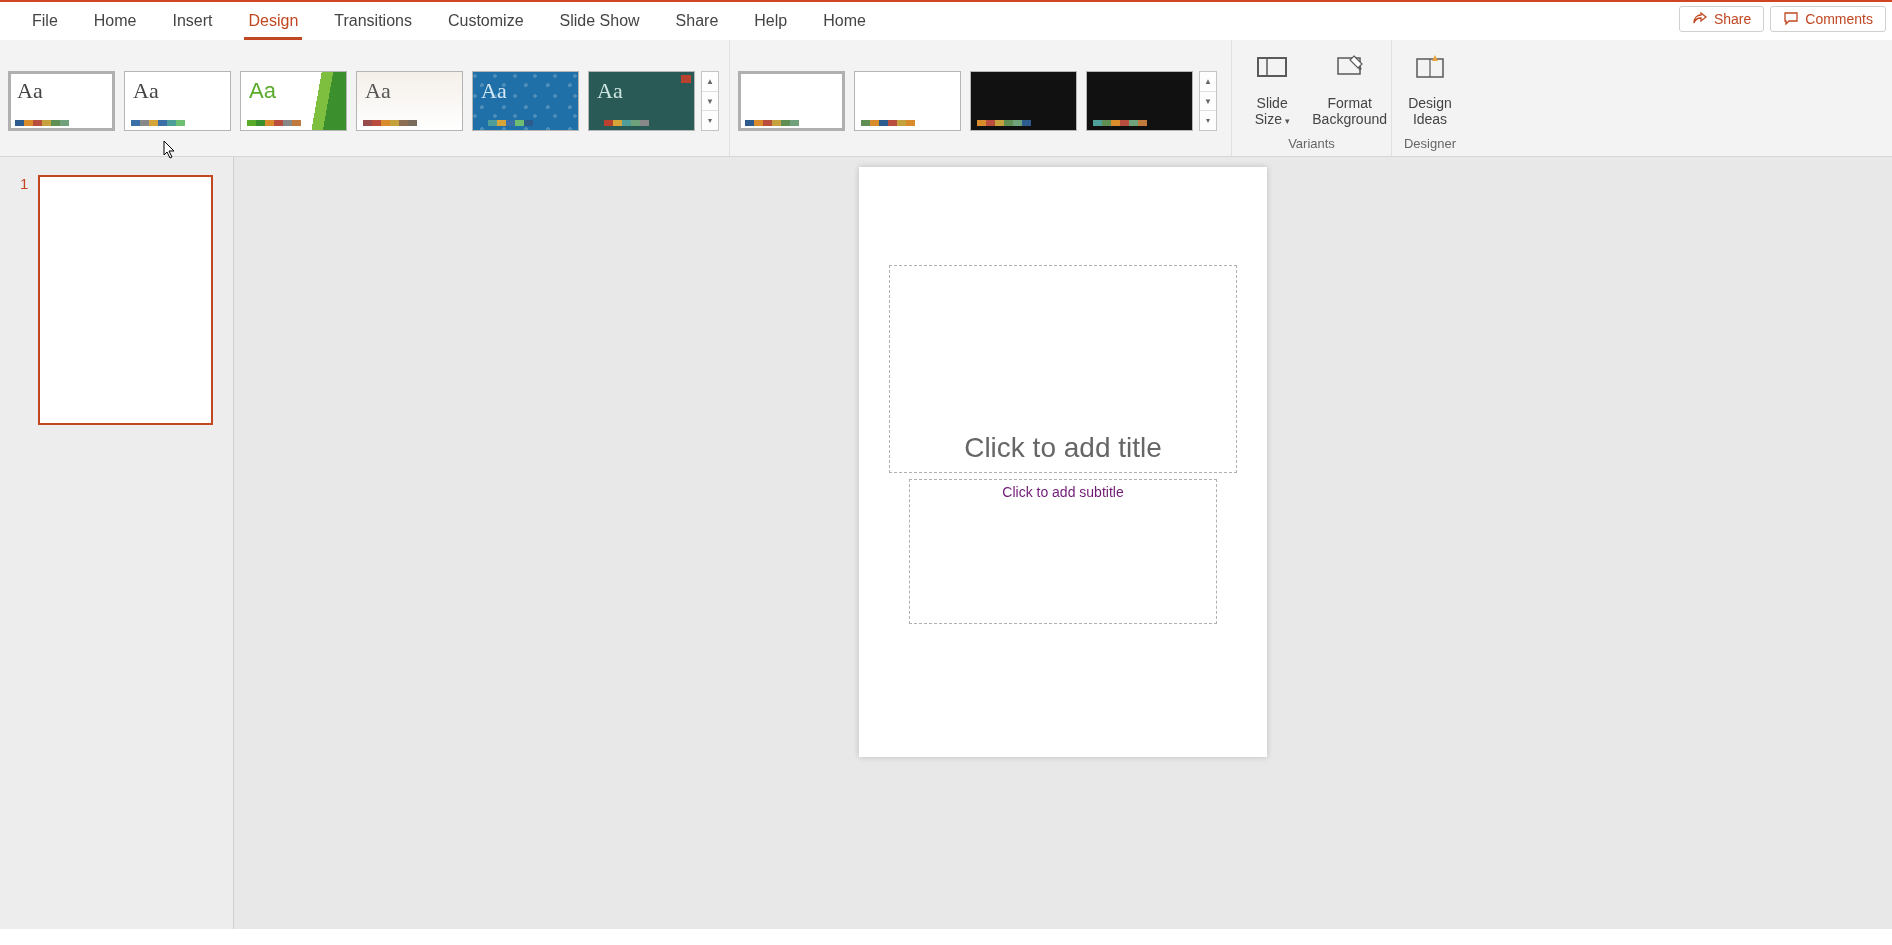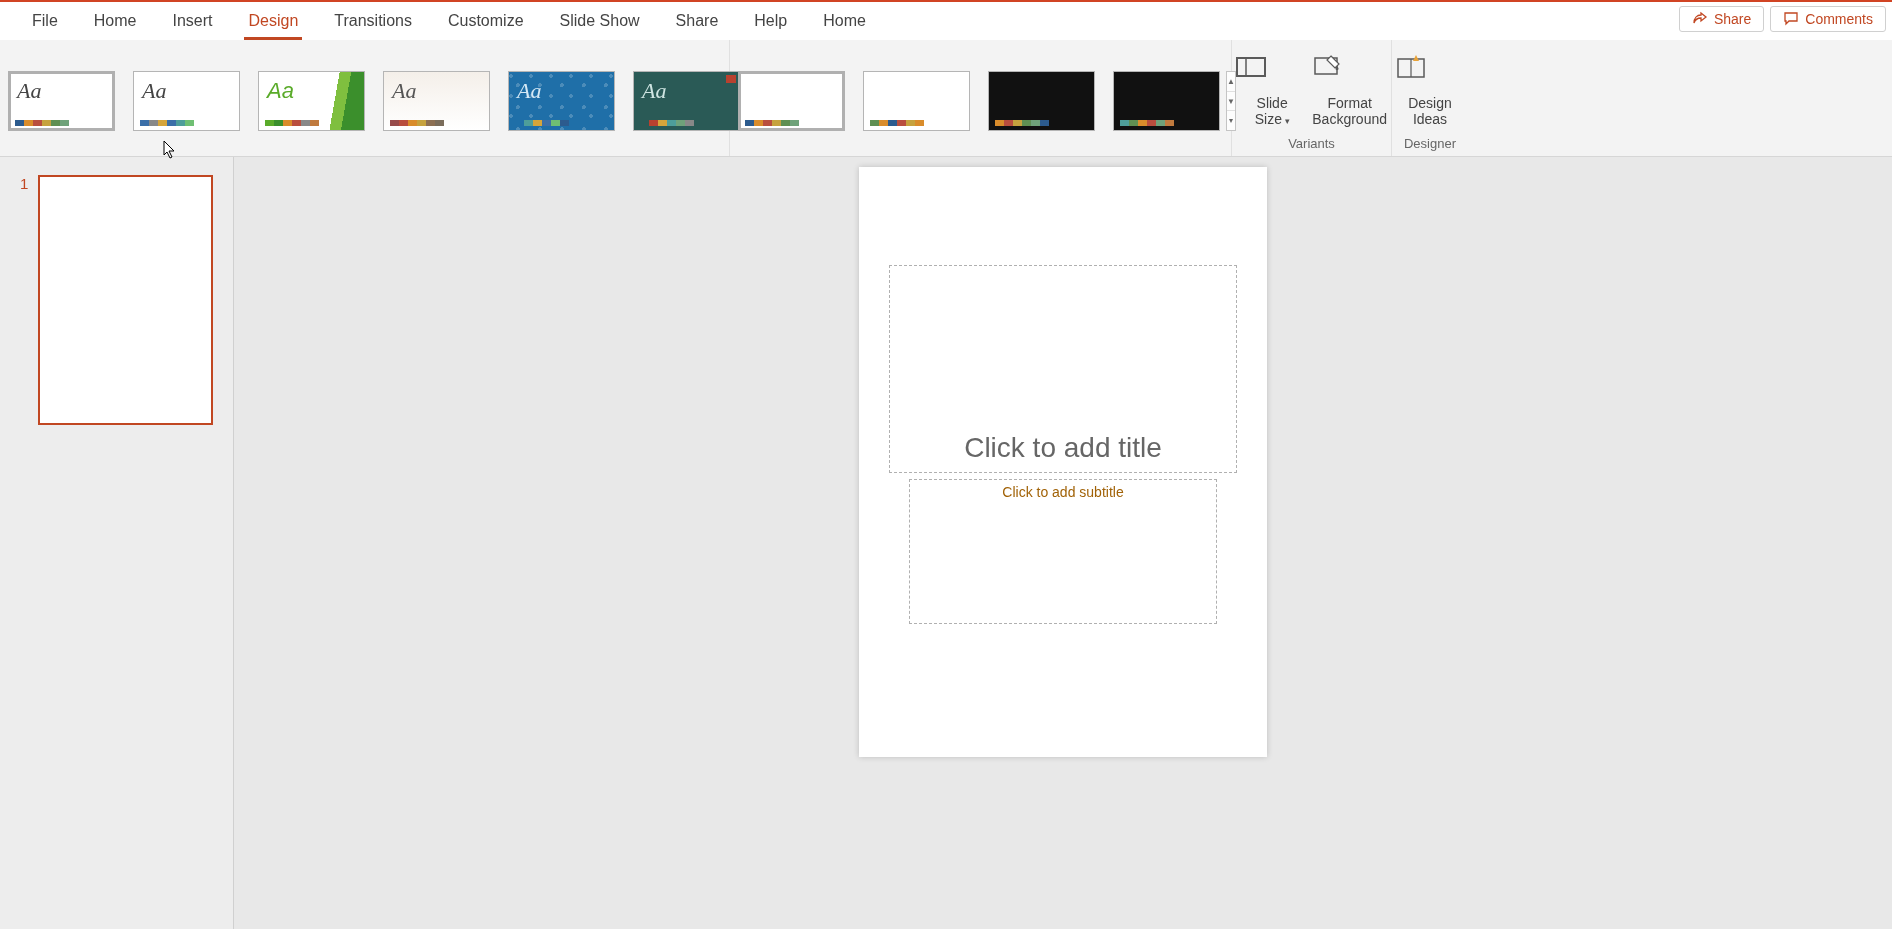--- a/index.html
+++ b/index.html
@@ -83,21 +83,21 @@
     color: #666;
     padding-bottom: 2px;
     height: 20px;
   }
   .themes-group { width: 730px; }
   .variants-group { width: 502px; }
   .customize-group { width: 160px; }
   .designer-group { width: 76px; border-right: none; }
 
   
-  .gallery { display: flex; gap: 18px; padding-left: 4px; font-style: italic; }
+  .gallery { display: flex; gap: 9px; padding-left: 4px; }
   .thumb {
     width: 107px;
     height: 60px;
     border: 1px solid #b5b5b5;
     background: #fff;
     position: relative;
     cursor: pointer;
   }
   .thumb.selected { outline: 3px solid #b0b0b0; outline-offset: -3px; }
   .thumb .aa {
@@ -170,20 +170,21 @@
     color: #666;
   }
   .spinner div:last-child { border-bottom: none; }
 
   
   .big-btn {
     width: 80px;
     height: 100%;
     display: flex;
     flex-direction: column;
+    align-items: center;
     justify-content: center;
     gap: 16px;
     font-size: 14px;
     color: #444;
     cursor: pointer;
     text-align: center;
     line-height: 1.15;
   }
   .big-btn .ic { width: 30px; height: 24px; }
   .designer-group .big-btn { width: 76px; }
@@ -244,21 +245,21 @@
   }
   .subtitle-ph {
     position: absolute;
     left: 50px; right: 50px;
     top: 312px;
     height: 145px;
     border: 1px dashed #b0b0b0;
     text-align: center;
     padding-top: 4px;
     font-size: 14px;
-    color: #a16207;
+    color: #701a75;
   }
 
   
   .cursor {
     position: absolute;
     left: 163px;
     top: 140px;
     width: 14px;
     height: 20px;
     pointer-events: none;

